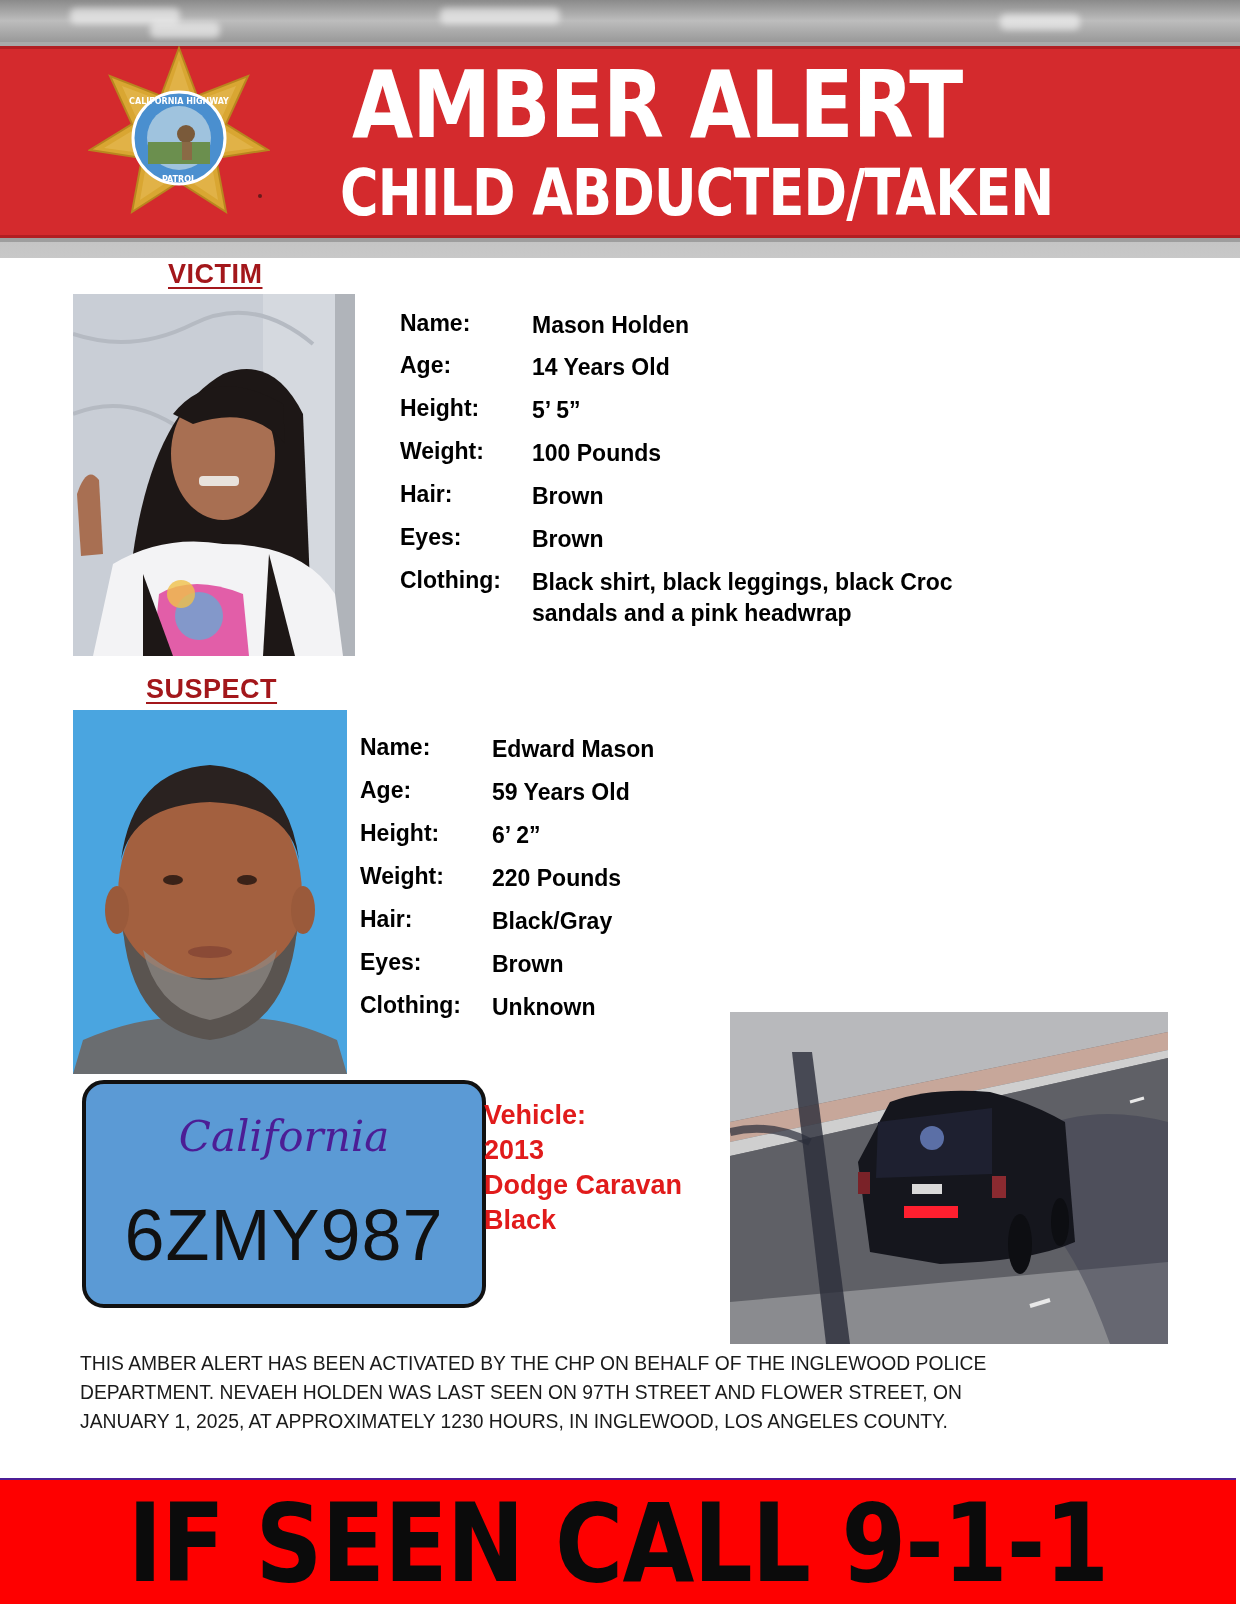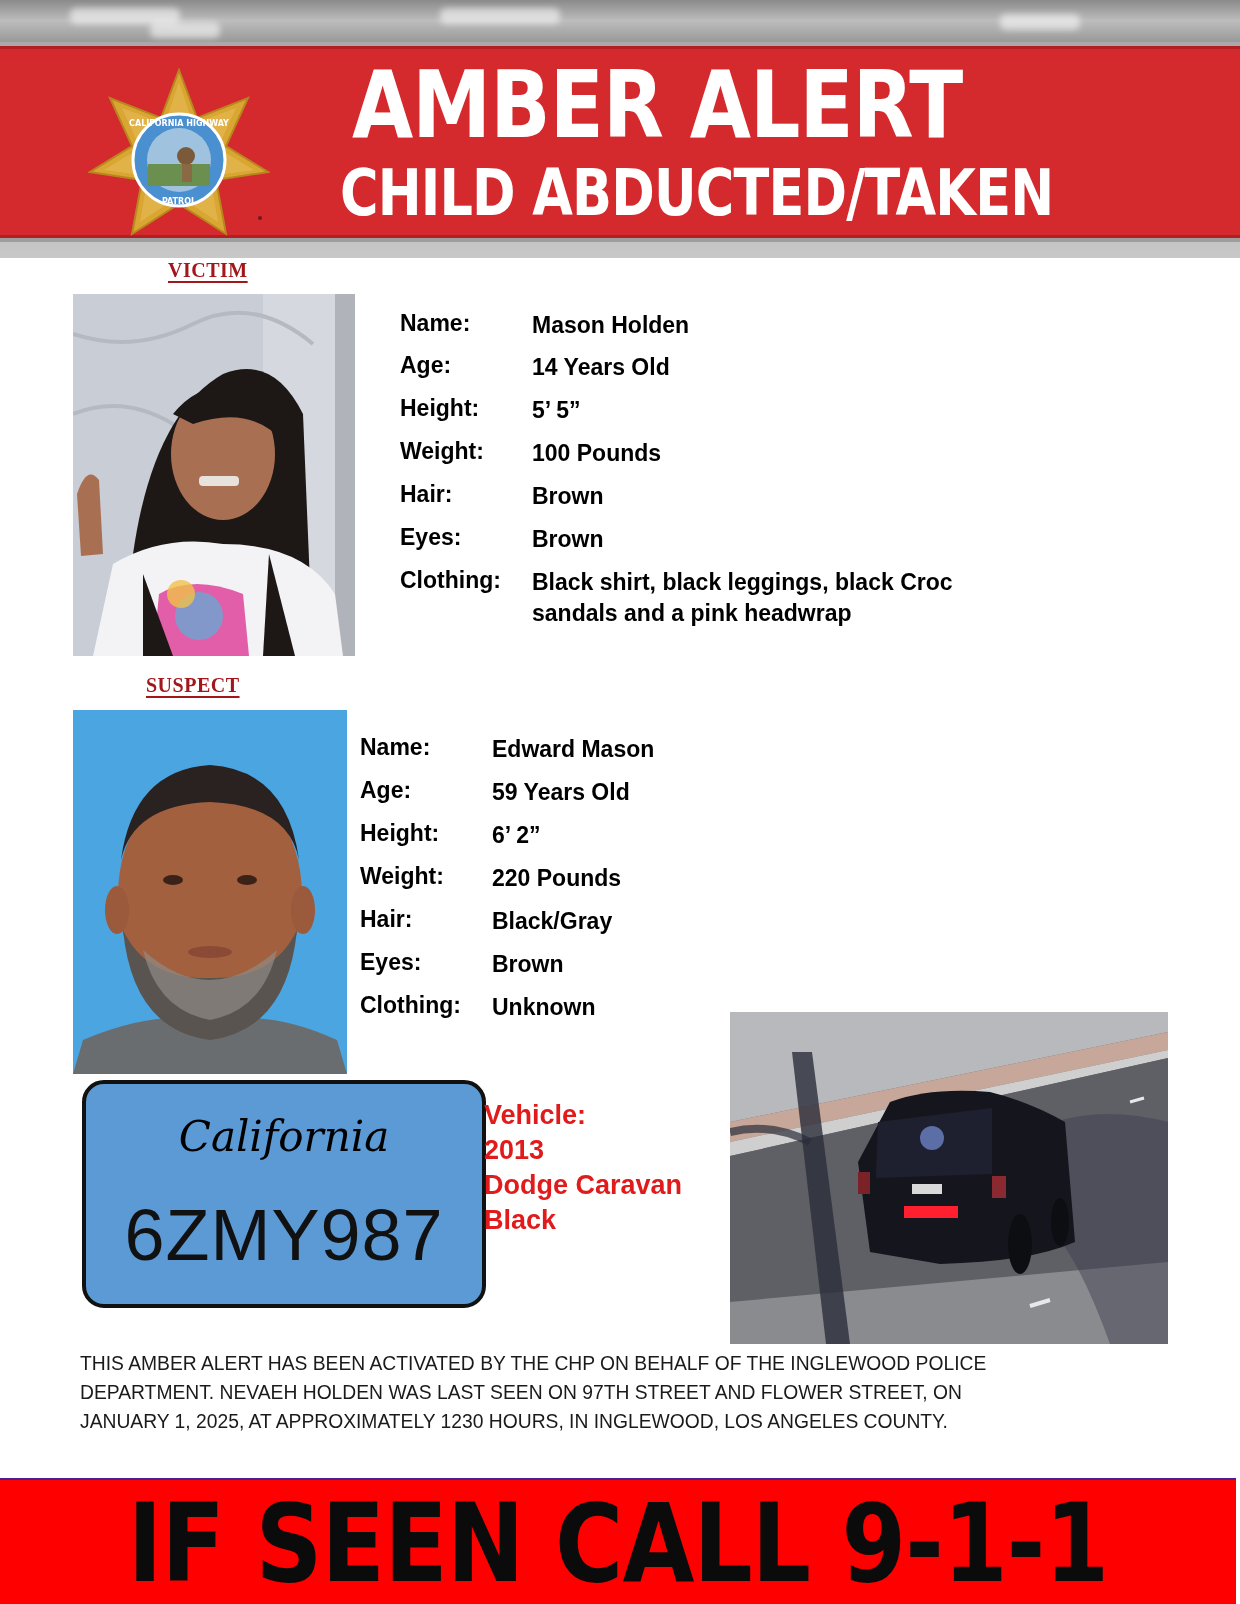--- a/index.html
+++ b/index.html
@@ -15,59 +15,59 @@
     position: absolute; top: 8px; height: 16px; border-radius: 6px;
     background: rgba(255,255,255,0.55); filter: blur(3px);
   }
   .header-band {
     position: absolute; left: 0; top: 46px; width: 1240px; height: 192px;
     background: #d42a2d;
     border-top: 3px solid #b21e22;
     border-bottom: 3px solid #b21e22;
     box-shadow: 0 -4px 0 #a9a9a9, 0 4px 0 #9e9e9e;
   }
-  .badge { position: absolute; left: 88px; top: 68px; width: 182px; height: 172px; }
+  .badge { position: absolute; left: 88px; top: 46px; width: 182px; height: 172px; }
   .title-main {
     position: absolute; left: 352px; top: 56px; width: 760px;
     font-family: "DejaVu Sans", sans-serif; font-weight: bold;
     font-size: 92px; line-height: 100px; color: #fff; letter-spacing: -1px;
     transform: scaleX(0.86); transform-origin: left top; white-space: nowrap;
   }
   .title-sub {
     position: absolute; left: 340px; top: 158px; width: 860px;
     font-family: "DejaVu Sans", sans-serif; font-weight: bold;
     font-size: 64px; line-height: 70px; color: #fff; letter-spacing: -1px;
     transform: scaleX(0.82); transform-origin: left top; white-space: nowrap;
   }
 
   
   .section-label {
-    position: absolute; font-family: Liberation Serif, serif; font-weight: bold;
-    color: #a3171b; font-size: 20px; text-decoration: underline; text-underline-offset: 4px;
+    position: absolute; font-family: Liberation Sans, sans-serif; font-weight: bold;
+    color: #a3171b; font-size: 27px; text-decoration: underline; text-underline-offset: 4px;
     letter-spacing: 0.5px;
   }
 
   
   .photo { position: absolute; overflow: hidden; }
   .photo svg { display: block; width: 100%; height: 100%; }
 
   
   .info { position: absolute; font-family: "Liberation Sans", sans-serif; font-weight: bold; font-size: 23px; }
   .info .row { display: flex; position: absolute; left: 0; white-space: nowrap; }
   .info .lbl { display: inline-block; }
   .info .val { position: absolute; line-height: 31px; }
 
   
   .plate {
     position: absolute; left: 82px; top: 1080px; width: 404px; height: 228px;
     background: #5b9ad5; border: 4px solid #111; border-radius: 22px;
   }
   .plate-state {
     position: absolute; left: 0; right: 0; top: 28px; text-align: center;
-    font-family: "DejaVu Serif", serif; font-style: italic; color: #000000; font-size: 42px;
+    font-family: "DejaVu Serif", serif; font-style: italic; color: #4c1d95; font-size: 42px;
   }
   .plate-number {
     position: absolute; left: 0; right: 0; top: 110px; text-align: center;
     font-family: "Liberation Sans", sans-serif; color: #111; font-size: 72px; letter-spacing: 1px;
   }
 
   .vehicle-text {
     position: absolute; left: 484px; top: 1098px; width: 240px; 
     font-family: "Liberation Sans", sans-serif; font-weight: bold; color: #e11b1b;
     font-size: 27px; line-height: 35px;

